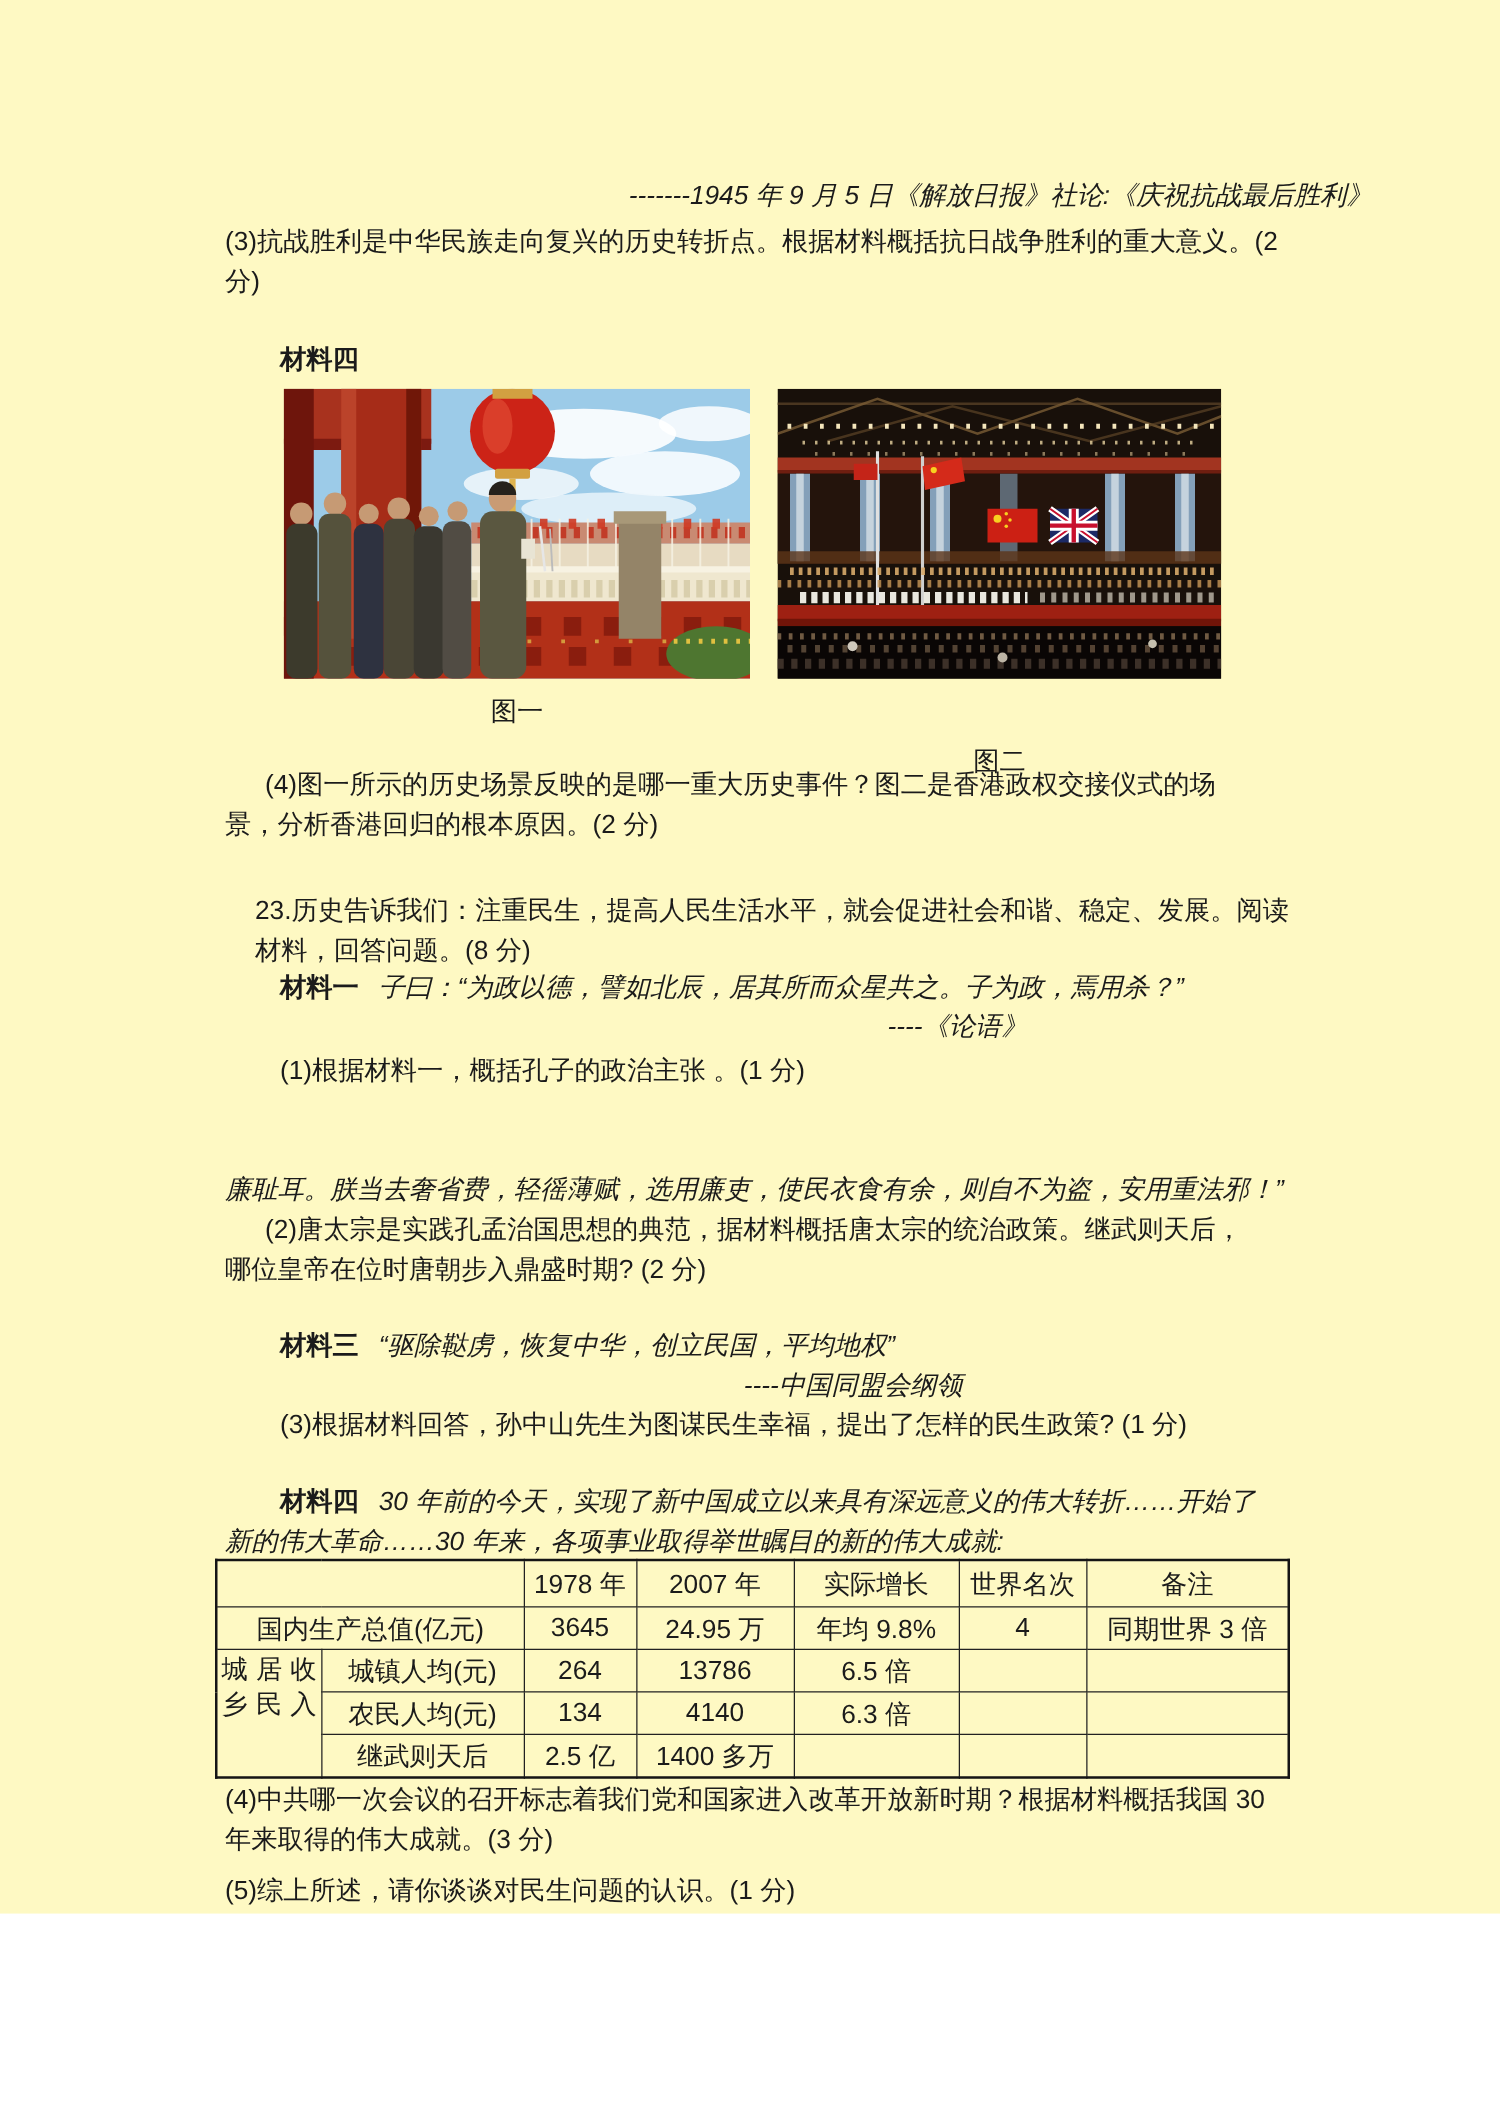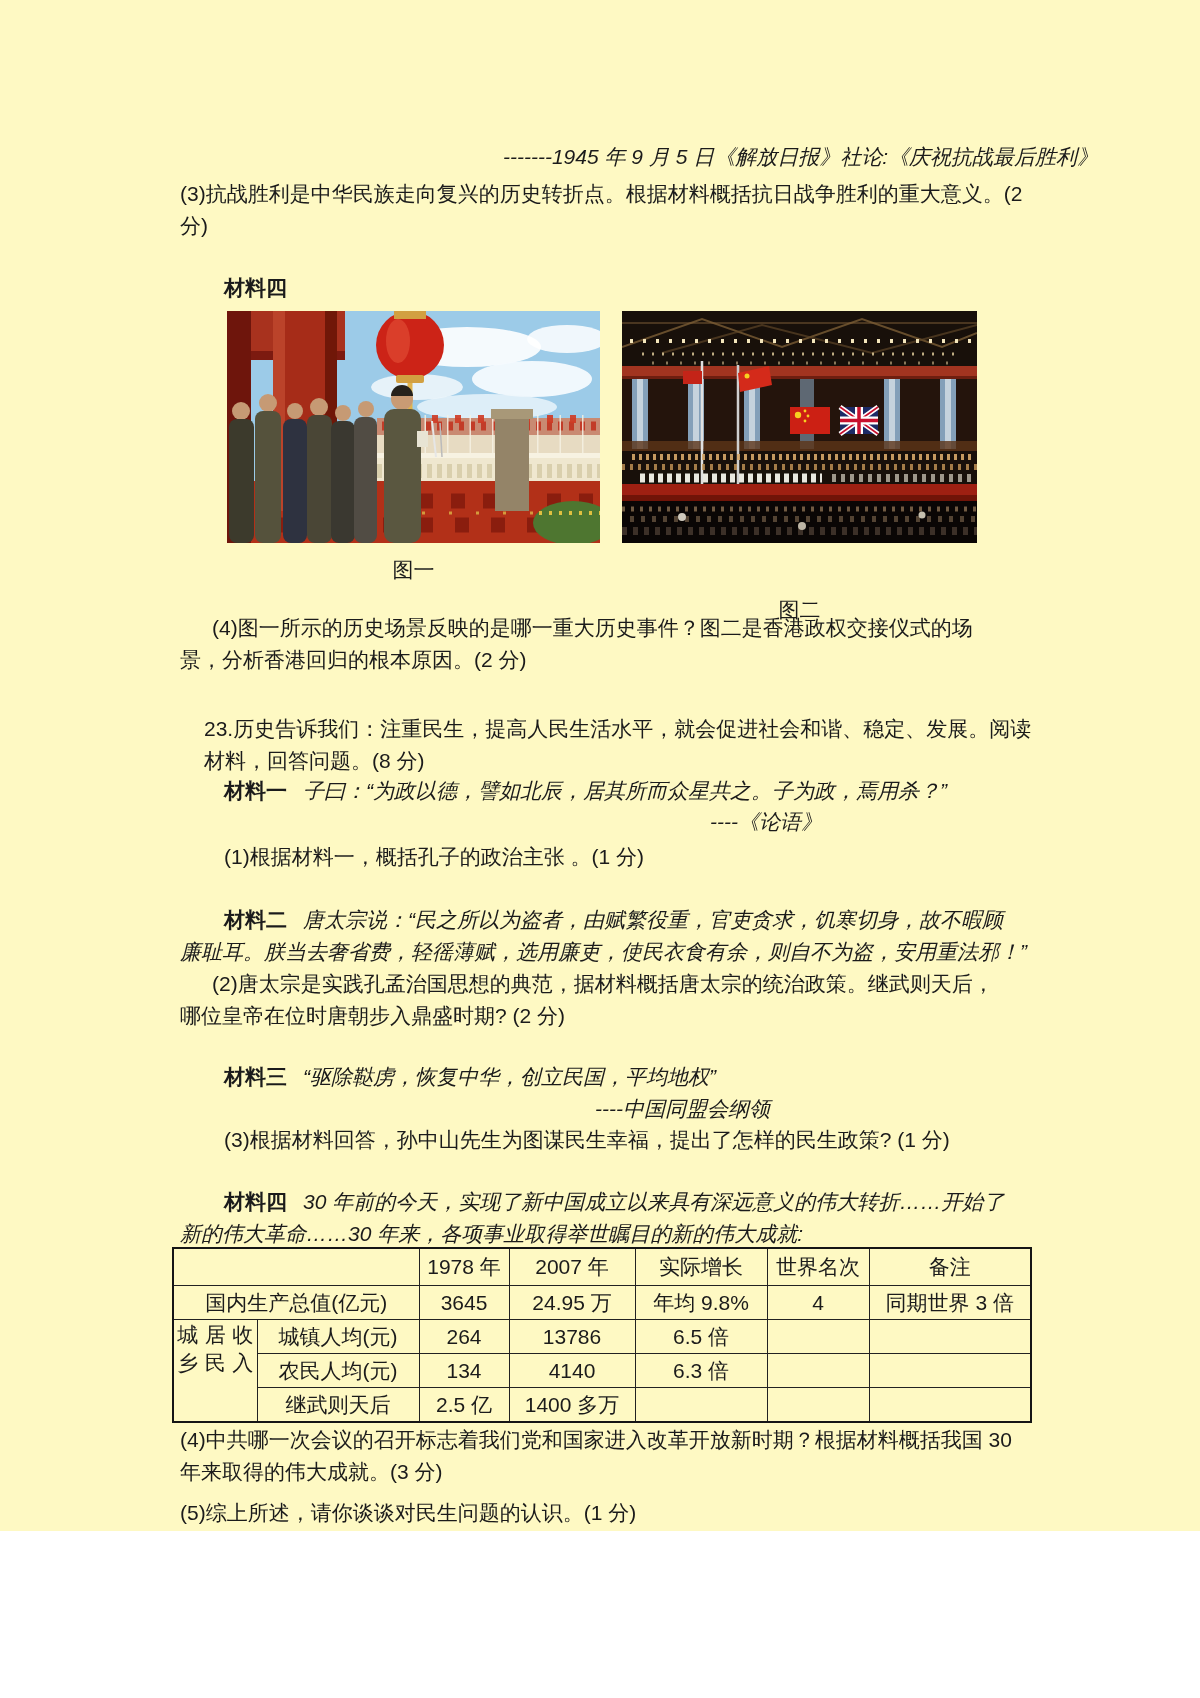--- a/index.html
+++ b/index.html
@@ -196,23 +196,20 @@
     <div class="line">材料，回答问题。(8 分)</div>
   </div>
 
   <div class="abs line" style="top:775px;left:224px;">
     <span class="mlabel">材料一</span><span class="kai">子曰：“为政以德，譬如北辰，居其所而众星共之。子为政，焉用杀？”</span>
   </div>
   <div class="abs line kai" style="top:806px;left:710px;">----《论语》</div>
 
   <div class="abs line" style="top:841px;left:224px;">(1)根据材料一，概括孔子的政治主张 。(1 分)</div>
 
-  <div class="abs line" style="top:904px;left:224px;">
-    <span class="mlabel">材料二</span><span class="kai">唐太宗说：“民之所以为盗者，由赋繁役重，官吏贪求，饥寒切身，故不暇顾</span>
-  </div>
   <div class="abs line kai" style="top:936px;left:180px;">廉耻耳。朕当去奢省费，轻徭薄赋，选用廉吏，使民衣食有余，则自不为盗，安用重法邪！”</div>
 
   <div class="abs" style="top:968px;left:180px;">
     <div class="line indent">(2)唐太宗是实践孔孟治国思想的典范，据材料概括唐太宗的统治政策。继武则天后，</div>
     <div class="line">哪位皇帝在位时唐朝步入鼎盛时期? (2 分)</div>
   </div>
 
   <div class="abs line" style="top:1061px;left:224px;">
     <span class="mlabel">材料三</span><span class="kai">“驱除鞑虏，恢复中华，创立民国，平均地权”</span>
   </div>

